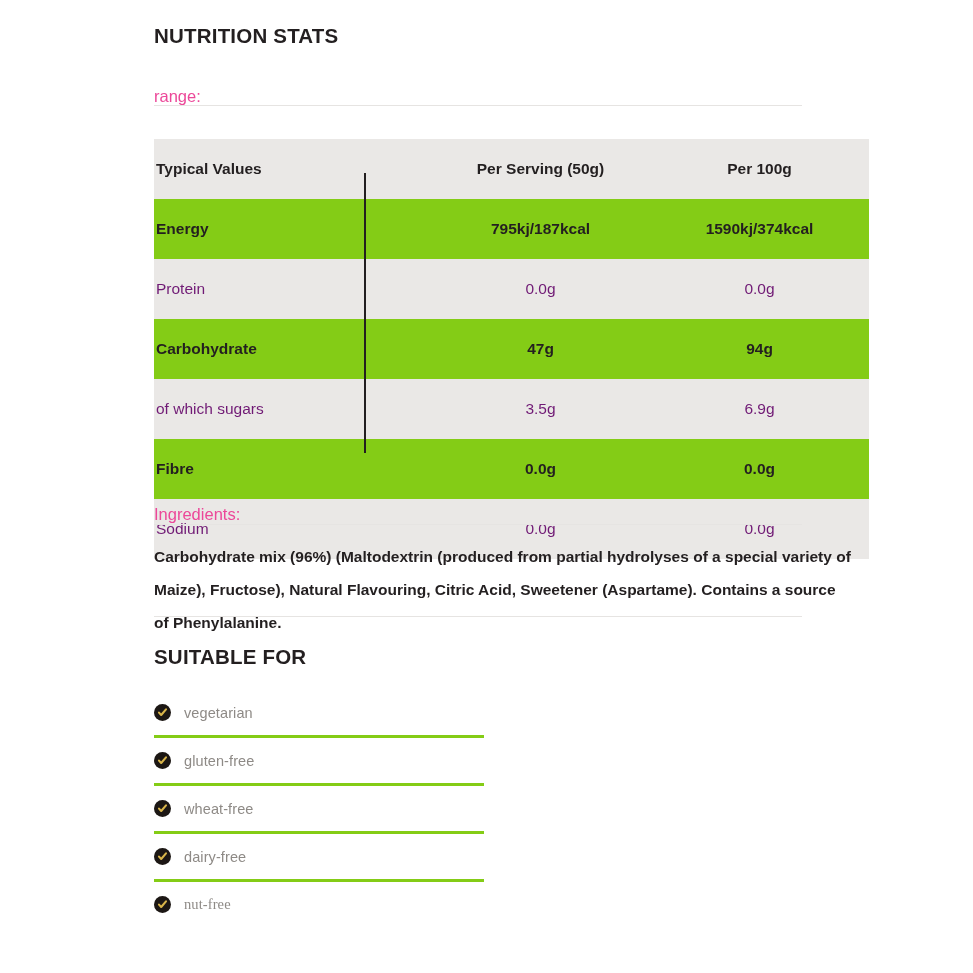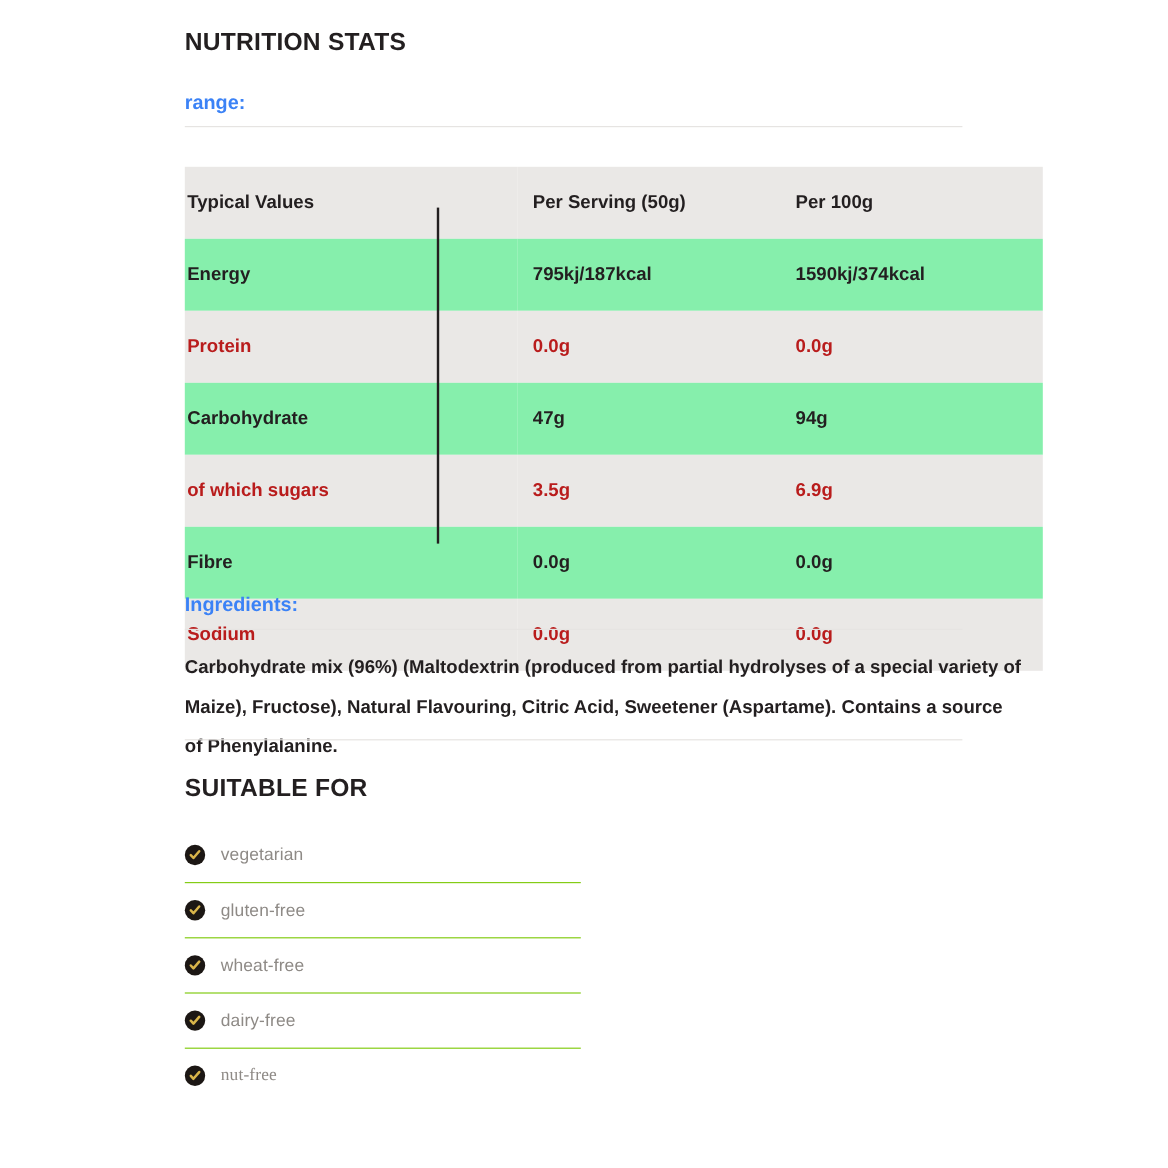--- a/index.html
+++ b/index.html
@@ -37,22 +37,23 @@
     color: #231f20;
     margin: 0;
     padding: 0;
   }
 
   #stats-title { position: absolute; top: 24px; left: 0; }
 
   .sub-label {
     position: absolute;
     font-size: 16.5px;
-    font-weight: bold;
-    color: #3b82f6;
+    font-weight: normal;
+    color: #ec4899;
+    margin-top: 10px;
   }
   #range-label { top: 77px; left: 0; }
 
   .rule {
     position: absolute;
     left: 0;
     height: 1px;
     background: #e6e4e2;
   }
   #rule-top      { top: 105px; width: 648px; }
@@ -75,32 +76,32 @@
     vertical-align: middle;
     font-size: 15.5px;
   }
   #nutrition-table thead th {
     background: #eae8e6;
     font-weight: bold;
     font-size: 15.5px;
     color: #231f20;
   }
   .col-name  { width: 262px; text-align: left; padding-left: 2px !important; }
-  .col-val   { width: 193px; text-align: left; }
+  .col-val   { width: 193px; text-align: center; }
 
   tr.shaded td { background: #eae8e6; }
-  tr.plain  td { background: #86efac; }
+  tr.plain  td { background: #84cc16; }
 
   td.name-main, td.val-main {
     font-weight: bold;
     color: #231f20;
   }
   td.name-sub, td.val-sub {
-    font-weight: bold;
-    color: #b91c1c;
+    font-weight: normal;
+    color: #701a75;
   }
 
   
   #table-divider {
     position: absolute;
     top: 173px;
     left: 210px;
     width: 2px;
     height: 280px;
     background: #231f20;
@@ -129,21 +130,21 @@
     width: 330px;
     list-style: none;
     margin: 0;
     padding: 0;
   }
   #suitable-list li {
     position: relative;
     height: 45px;
     display: flex;
     align-items: center;
-    border-bottom: 1px solid #84cc16;
+    border-bottom: 3px solid #84cc16;
   }
   #suitable-list li:last-child { border-bottom: none; font-family: Liberation Serif, serif; }
 
   .check-icon {
     width: 17px;
     height: 17px;
     flex: 0 0 17px;
     border-radius: 50%;
     background: #1c1714;
     display: inline-flex;

